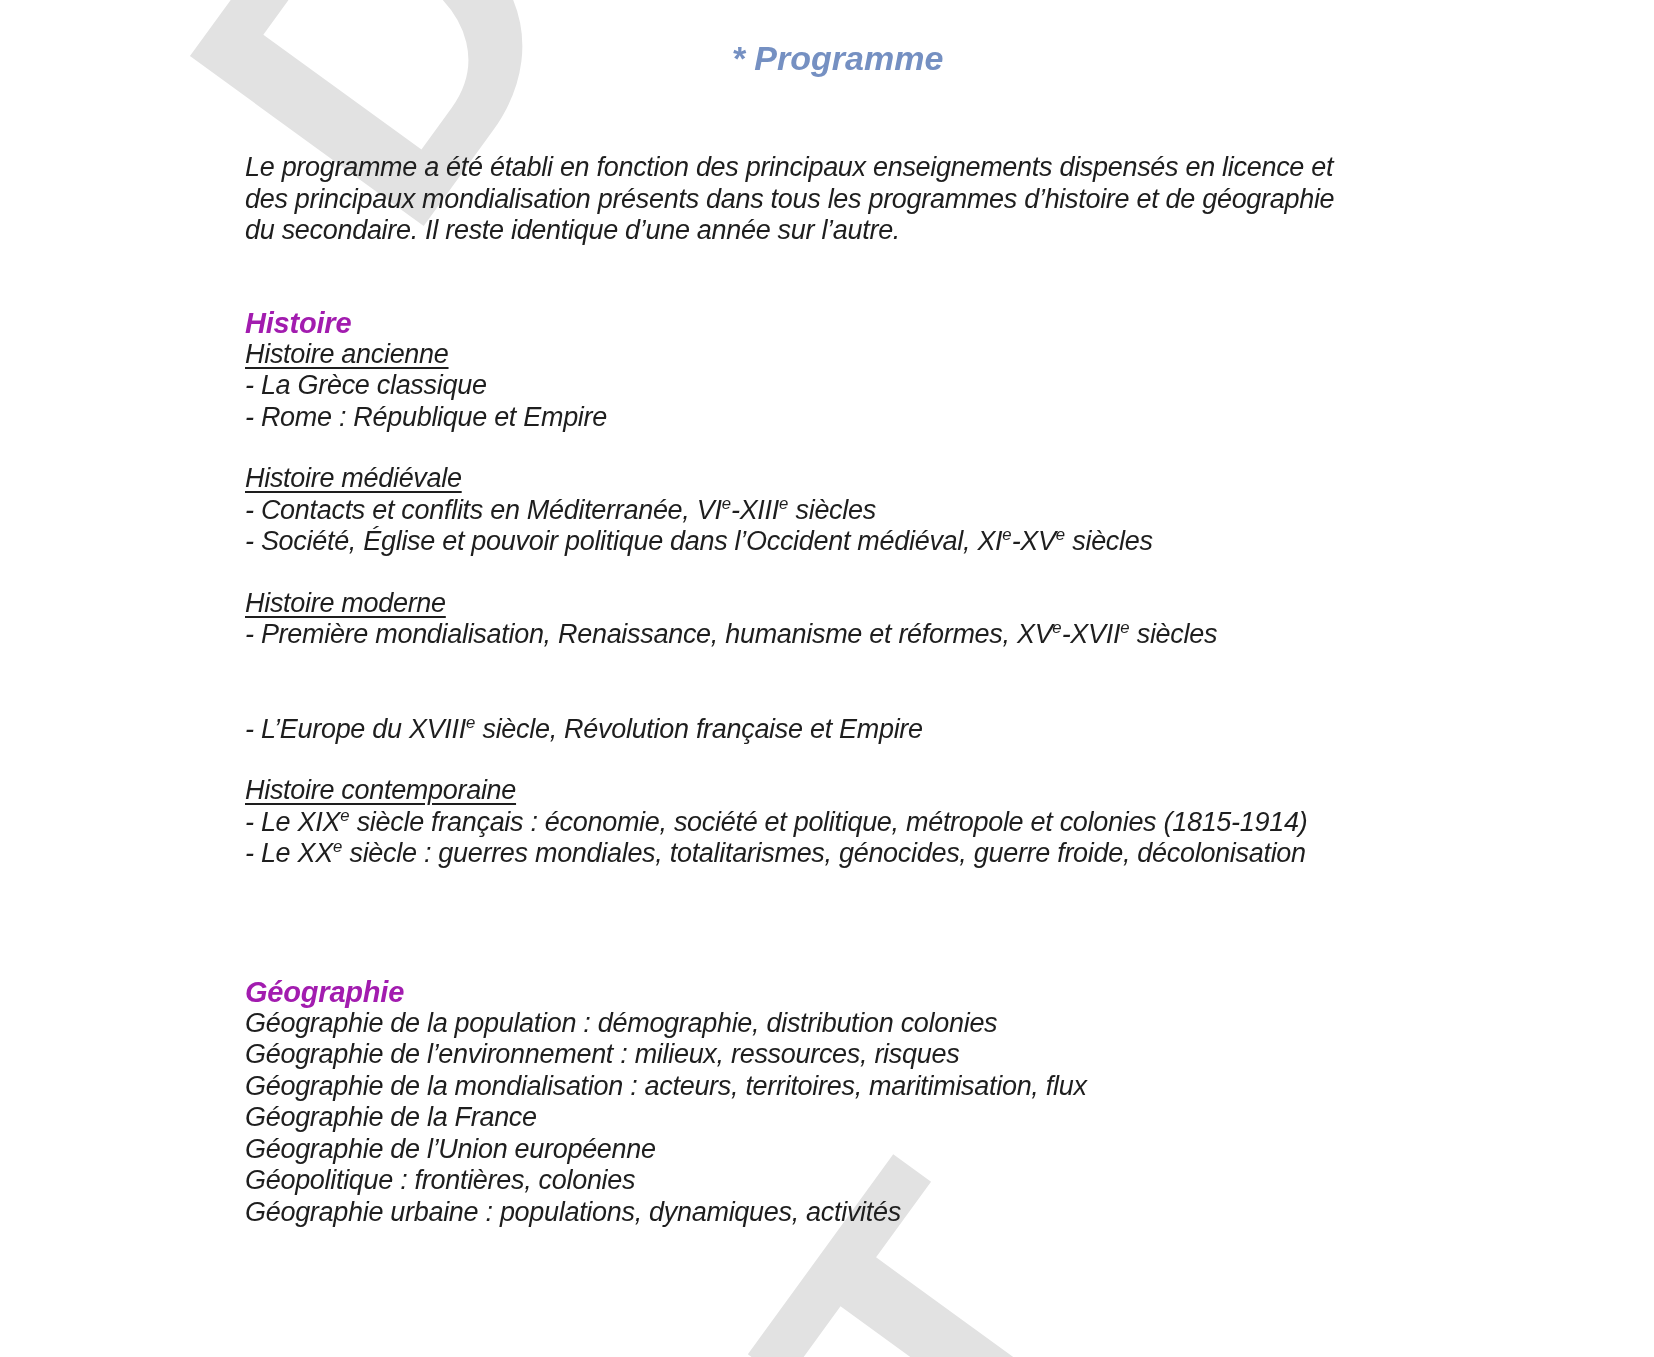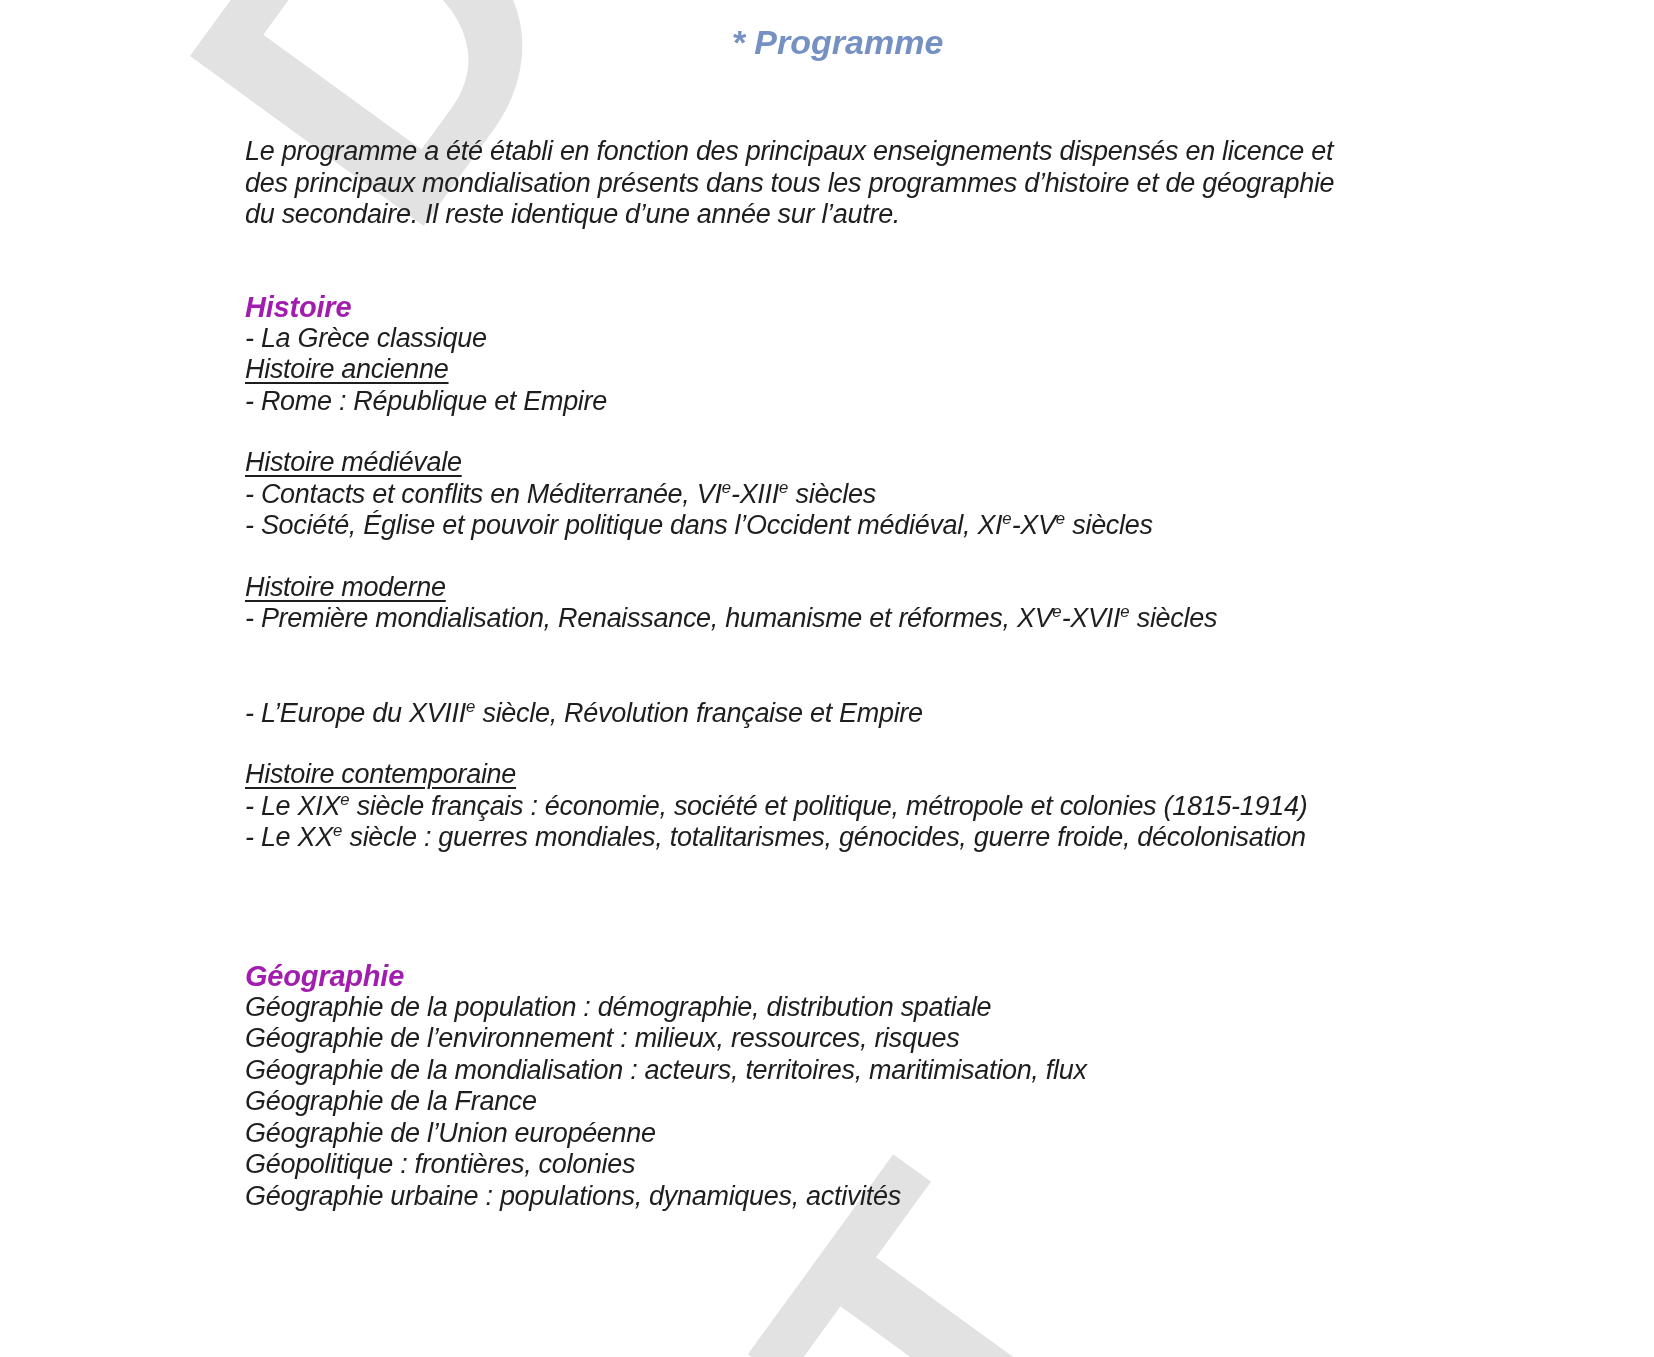--- a/index.html
+++ b/index.html
@@ -28,21 +28,21 @@
     z-index: 0;
     user-select: none;
   }
   .wm-top    { left: 120px; top: 40px;   transform: rotate(-54deg); }
   .wm-bottom { left: 6px;   top: 2263px; transform: rotate(-54deg); }
 
   
   .content {
     position: absolute;
     left: 245px;
-    top: 20px;
+    top: 36px;
     width: 1185px;
     z-index: 1;
   }
 
   .doc-title {
     text-align: center;
     font-size: 34px;
     font-weight: bold;
     line-height: 44px;
     color: #7590c2;
@@ -97,22 +97,22 @@
 
     <div class="intro">
       <div class="line">Le programme a été établi en fonction des principaux enseignements dispensés en licence et</div>
       <div class="line">des principaux mondialisation présents dans tous les programmes d’histoire et de géographie</div>
       <div class="line">du secondaire. Il reste identique d’une année sur l’autre.</div>
     </div>
 
     <div class="section-heading heading-histoire">Histoire</div>
 
     <div>
+      <div class="line subsection-title"><span>Histoire ancienne</span></div>
       <div class="line">- La Grèce classique</div>
-      <div class="line subsection-title"><span>Histoire ancienne</span></div>
       <div class="line">- Rome : République et Empire</div>
     </div>
 
     <div class="gap-one">
       <div class="line subsection-title"><span>Histoire médiévale</span></div>
       <div class="line">- Contacts et conflits en Méditerranée, VI<sup>e</sup>-XIII<sup>e</sup> siècles</div>
       <div class="line">- Société, Église et pouvoir politique dans l’Occident médiéval, XI<sup>e</sup>-XV<sup>e</sup> siècles</div>
     </div>
 
     <div class="gap-one">
@@ -123,21 +123,21 @@
 
     <div class="gap-one">
       <div class="line subsection-title"><span>Histoire contemporaine</span></div>
       <div class="line">- Le XIX<sup>e</sup> siècle français : économie, société et politique, métropole et colonies (1815-1914)</div>
       <div class="line">- Le XX<sup>e</sup> siècle : guerres mondiales, totalitarismes, génocides, guerre froide, décolonisation</div>
     </div>
 
     <div class="section-heading heading-geographie">Géographie</div>
 
     <div>
-      <div class="line">Géographie de la population : démographie, distribution spatiale</div>
+      <div class="line">Géographie de la population : démographie, distribution colonies</div>
       <div class="line">Géographie de l’environnement : milieux, ressources, risques</div>
       <div class="line">Géographie de la mondialisation : acteurs, territoires, maritimisation, flux</div>
       <div class="line">Géographie de la France</div>
       <div class="line">Géographie de l’Union européenne</div>
       <div class="line">Géopolitique : frontières, colonies</div>
       <div class="line">Géographie urbaine : populations, dynamiques, activités</div>
     </div>
 
   </div>
 </div>

